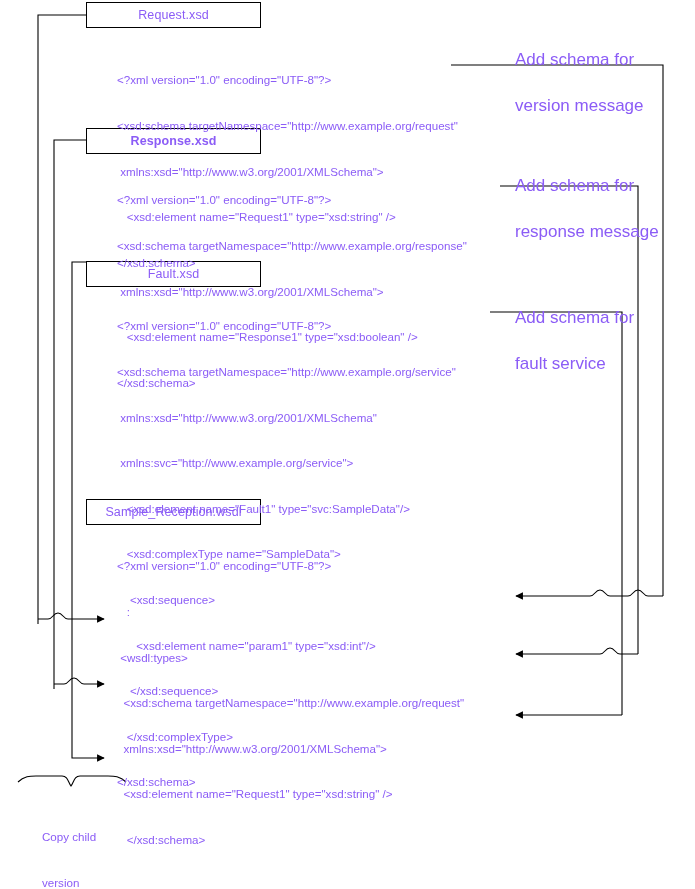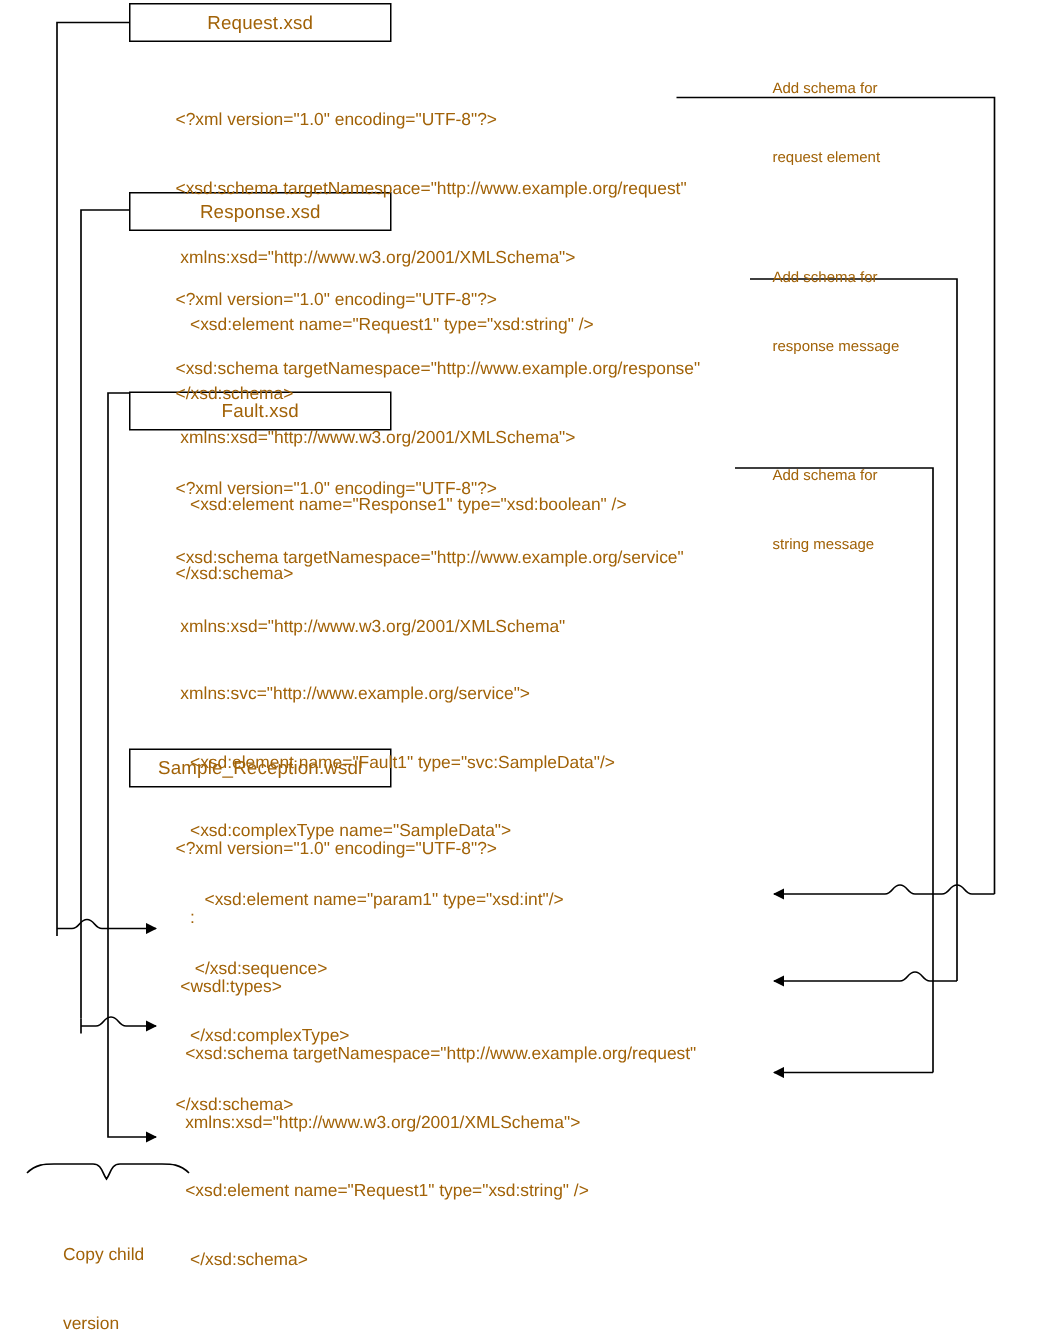--- a/index.html
+++ b/index.html
@@ -6,21 +6,21 @@
     margin: 0;
     padding: 0;
     background: #ffffff;
   }
   #canvas {
     position: relative;
     width: 681px;
     height: 889px;
     background: #ffffff;
     font-family: "Liberation Sans", sans-serif;
-    color: #a16207;
+    color: #8b5cf6;
     overflow: hidden;
   }
   #wires {
     position: absolute;
     left: 0;
     top: 0;
     width: 695px;
     height: 889px;
     pointer-events: none;
   }
@@ -43,21 +43,21 @@
     line-height: 15.2px;
     white-space: pre;
     background: transparent;
   }
   .code-line {
     white-space: pre;
     height: 15.2px;
   }
   .annotation {
     position: absolute;
-    font-size: 10px;
+    font-size: 17px;
     line-height: 15.4px;
     white-space: pre;
   }
   .brace-label {
     position: absolute;
     font-size: 11.6px;
     line-height: 15.4px;
     white-space: pre;
   }
 </style>
@@ -116,21 +116,21 @@
         <path d="M 18 782 C 24 776 30 776 36 776 L 62 776 C 68 776 68 782 71 786
                  C 74 782 74 776 80 776 L 108 776 C 114 776 120 776 126 782"></path>
       </g>
     </g>
   </svg>
 
   <div class="file-box" style="left:86px; top:2px; width:175px; height:26px;">
     <span>Request.xsd</span>
   </div>
 
-  <div class="file-box" style="left:86px; top:128px; width:175px; height:26px;">
+  <div class="file-box" style="left:86px; top:128px; width:175px; height:26px;font-weight:bold;">
     <span>Response.xsd</span>
   </div>
 
   <div class="file-box" style="left:86px; top:249px; width:175px; height:26px;margin-top:12px;">
     <span>Fault.xsd</span>
   </div>
 
   <div class="file-box" style="left:86px; top:499px; width:175px; height:26px;">
     <span>Sample_Reception.wsdl</span>
   </div>
@@ -151,20 +151,21 @@
     <div class="code-line">&lt;/xsd:schema&gt;</div>
   </div>
 
   <div class="code-block" style="left:117px; top:288px;">
     <div class="code-line">&lt;?xml version="1.0" encoding="UTF-8"?&gt;</div>
     <div class="code-line">&lt;xsd:schema targetNamespace="http://www.example.org/service"</div>
     <div class="code-line"> xmlns:xsd="http://www.w3.org/2001/XMLSchema"</div>
     <div class="code-line"> xmlns:svc="http://www.example.org/service"&gt;</div>
     <div class="code-line">   &lt;xsd:element name="Fault1" type="svc:SampleData"/&gt;</div>
     <div class="code-line">   &lt;xsd:complexType name="SampleData"&gt;</div>
+    <div class="code-line">    &lt;xsd:sequence&gt;</div>
     <div class="code-line">      &lt;xsd:element name="param1" type="xsd:int"/&gt;</div>
     <div class="code-line">    &lt;/xsd:sequence&gt;</div>
     <div class="code-line">   &lt;/xsd:complexType&gt;</div>
     <div class="code-line">&lt;/xsd:schema&gt;</div>
   </div>
 
   <div class="code-block" style="left:117px; top:528px;">
     <div class="code-line">&lt;?xml version="1.0" encoding="UTF-8"?&gt;</div>
     <div class="code-line">   :</div>
     <div class="code-line"> &lt;wsdl:types&gt;</div>
@@ -184,31 +185,31 @@
     
     
     
     
     
     
   </div>
 
   <div class="annotation" style="left:515px; top:21px;">
     <div>Add schema for</div>
-    <div>request element</div>
+    <div>version message</div>
   </div>
 
   <div class="annotation" style="left:515px; top:147px;">
     <div>Add schema for</div>
     <div>response message</div>
   </div>
 
   <div class="annotation" style="left:515px; top:279px;">
     <div>Add schema for</div>
-    <div>string message</div>
+    <div>fault service</div>
   </div>
 
   <div class="brace-label" style="left:42px; top:798px;">
     <div>Copy child</div>
     <div>version</div>
   </div>
 
 </div>
 
 </body></html>

